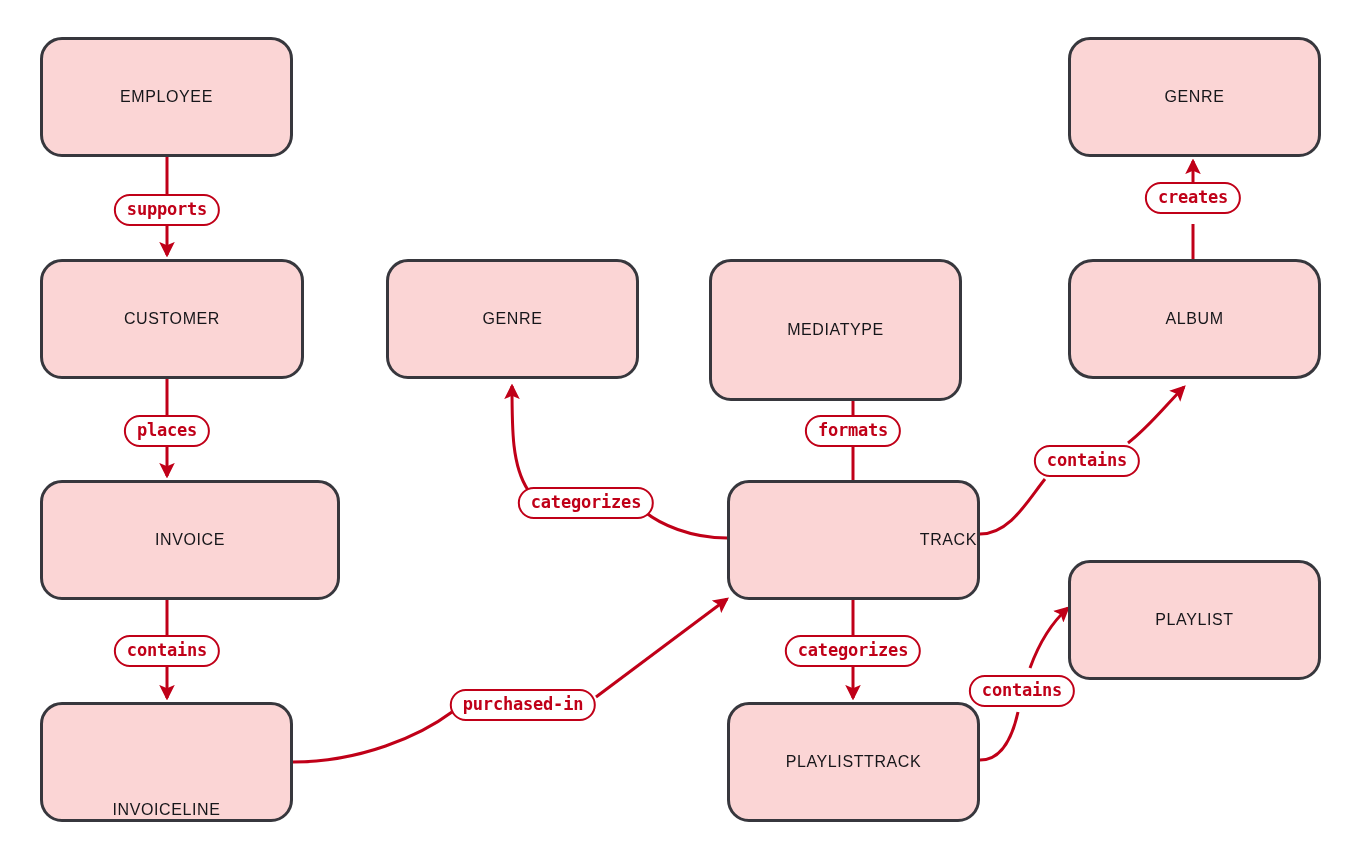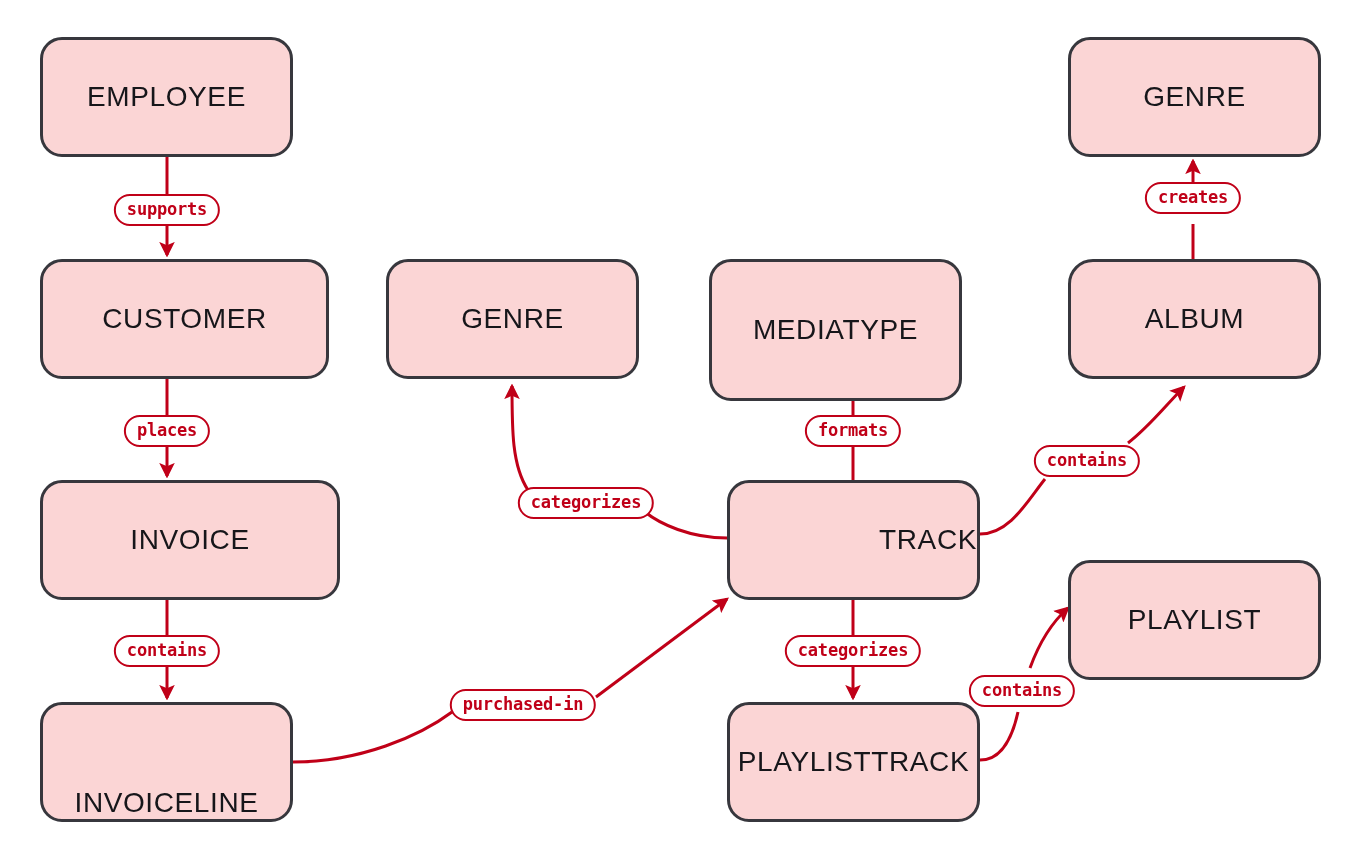--- a/index.html
+++ b/index.html
@@ -33,21 +33,21 @@
     background: #fbd5d5;
     border: 3px solid #37373d;
     border-radius: 22px;
     display: flex;
     align-items: center;
     justify-content: center;
     z-index: 3;
   }
   .entity-label {
     font-family: "Liberation Sans", sans-serif;
-    font-size: 28px;
+    font-size: 16px;
     letter-spacing: 0.6px;
     color: #16161a;
     text-align: center;
     white-space: nowrap;
   }
   .edge-label {
     position: absolute;
     box-sizing: border-box;
     background: #ffffff;
     border: 2px solid #c00018;
@@ -107,21 +107,21 @@
 
       <path d="M 980 760 C 1005 760 1014 730 1018 712"></path>
       <path d="M 1030 668 C 1038 646 1050 624 1068 608" marker-end="url(#arrowhead)"></path>
     </g>
   </svg>
 
   <div class="entity-node" style="left:40px; top:37px; width:253px; height:120px;">
     <span class="entity-label">EMPLOYEE</span>
   </div>
 
-  <div class="entity-node" style="left:40px; top:259px; width:289px; height:120px;">
+  <div class="entity-node" style="left:40px; top:259px; width:264px; height:120px;">
     <span class="entity-label">CUSTOMER</span>
   </div>
 
   <div class="entity-node" style="left:40px; top:480px; width:300px; height:120px;">
     <span class="entity-label">INVOICE</span>
   </div>
 
   <div class="entity-node" style="left:40px; top:702px; width:253px; height:120px;align-items:flex-end;">
     <span class="entity-label">INVOICELINE</span>
   </div>

